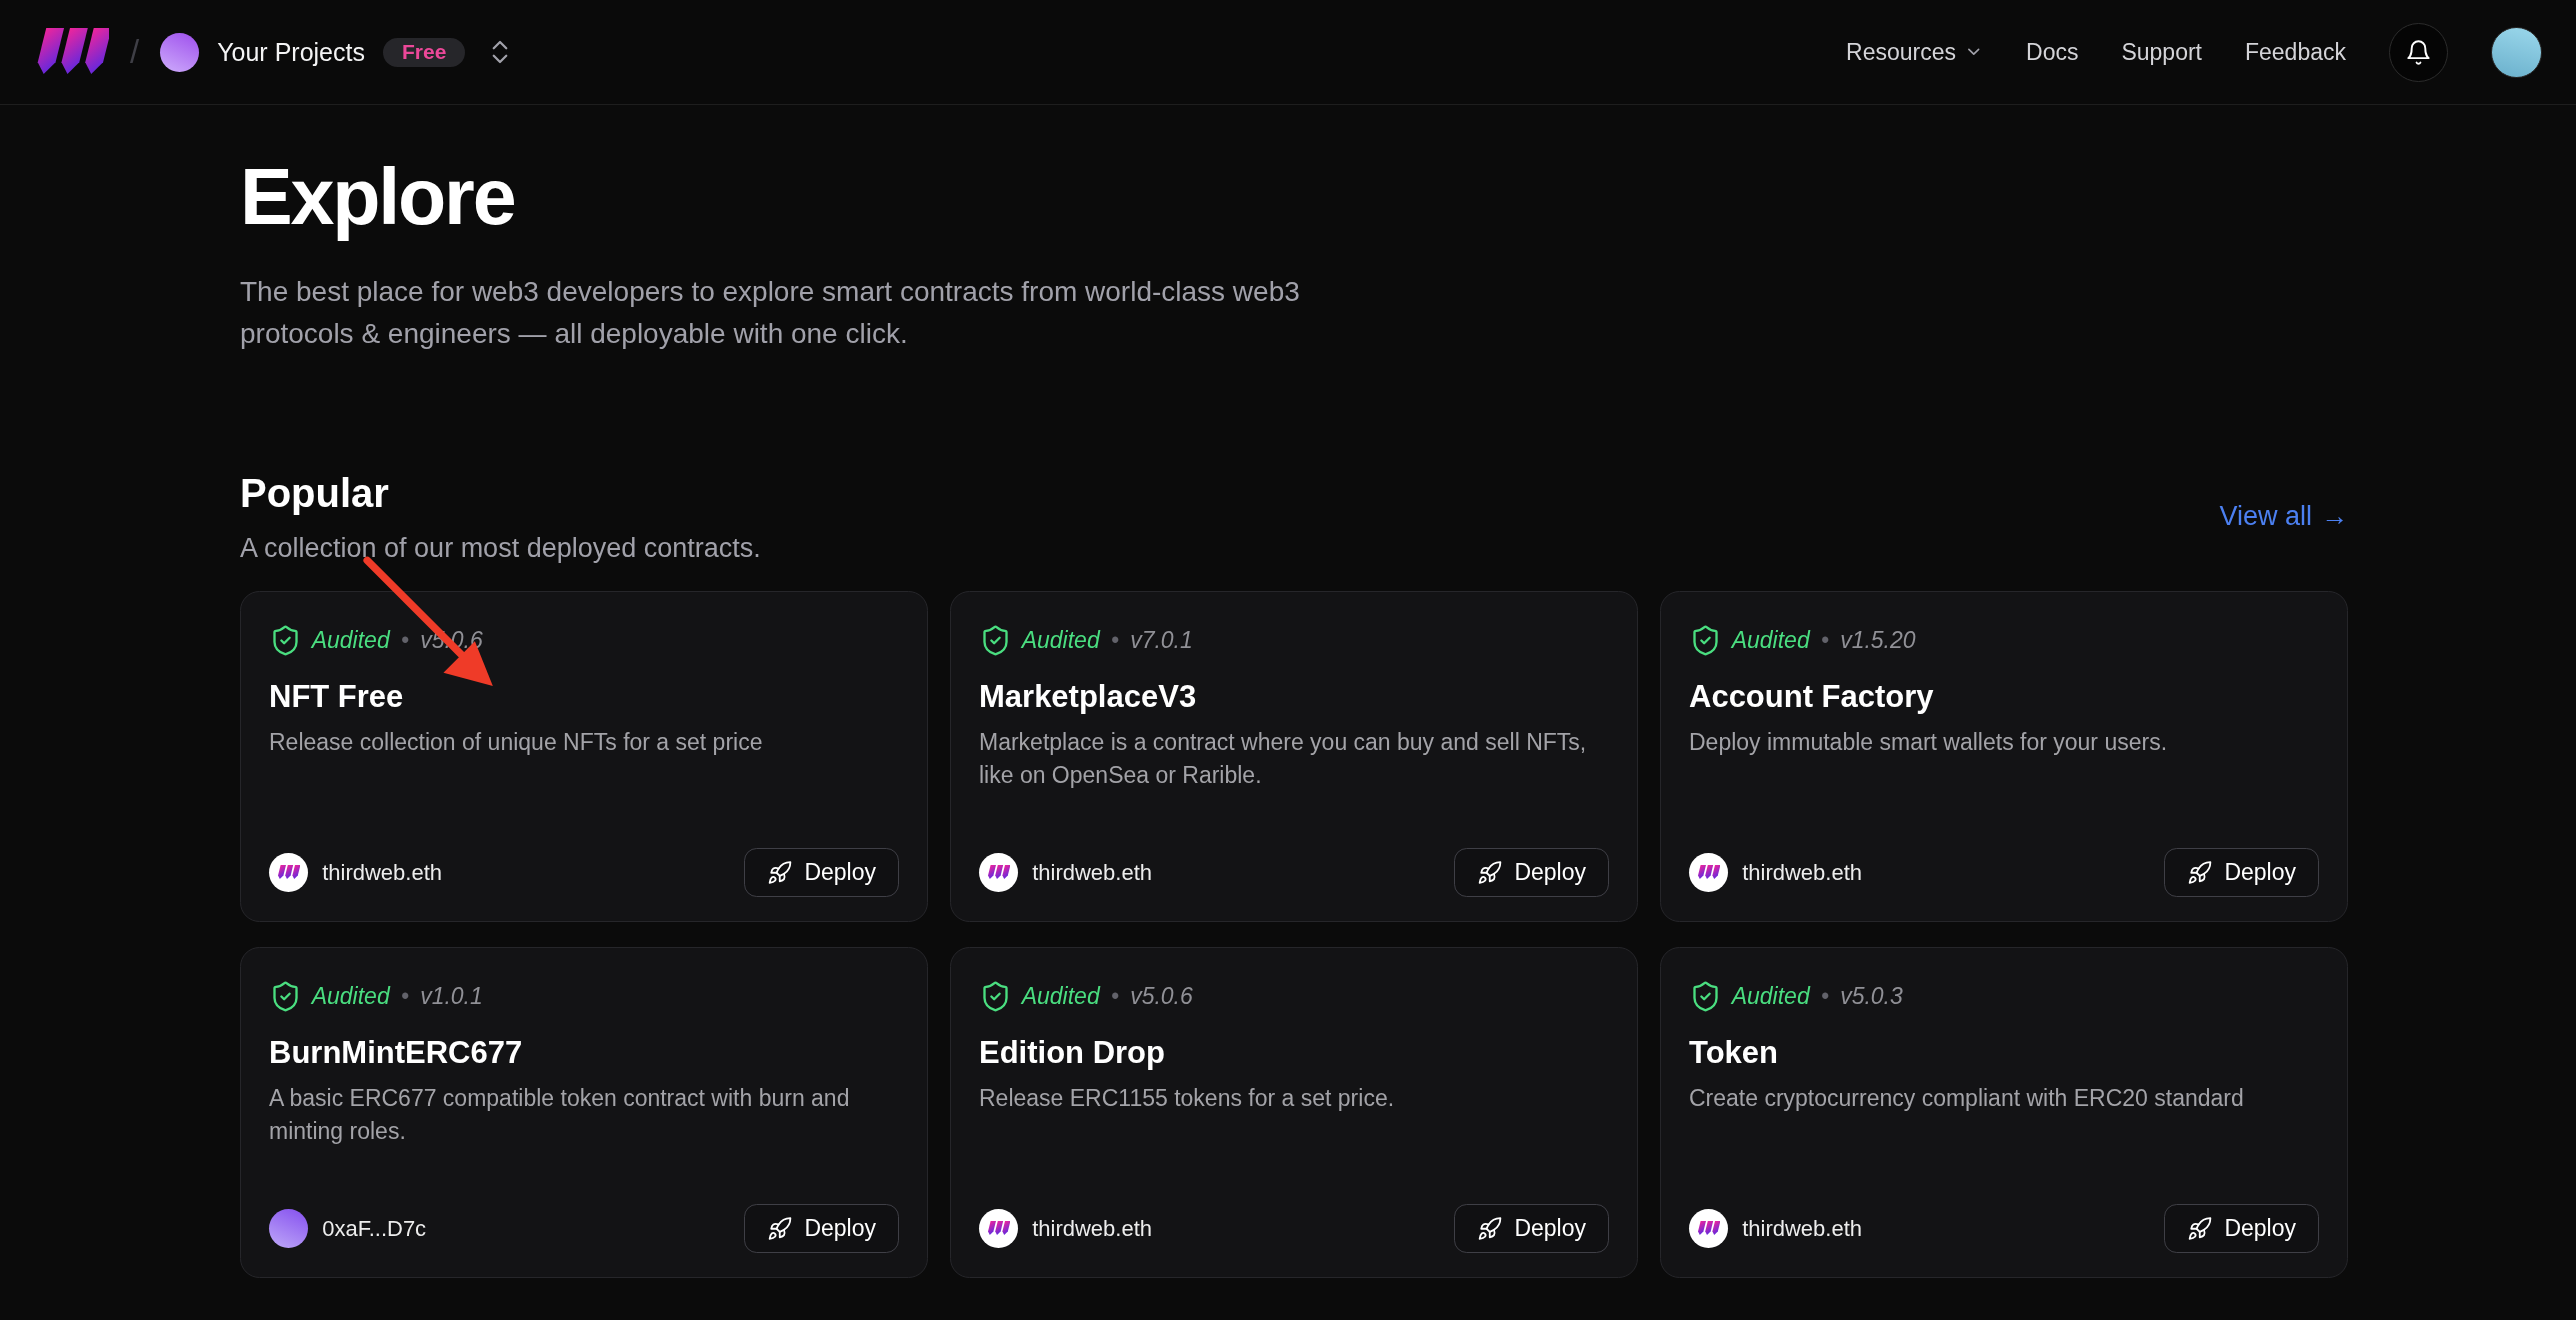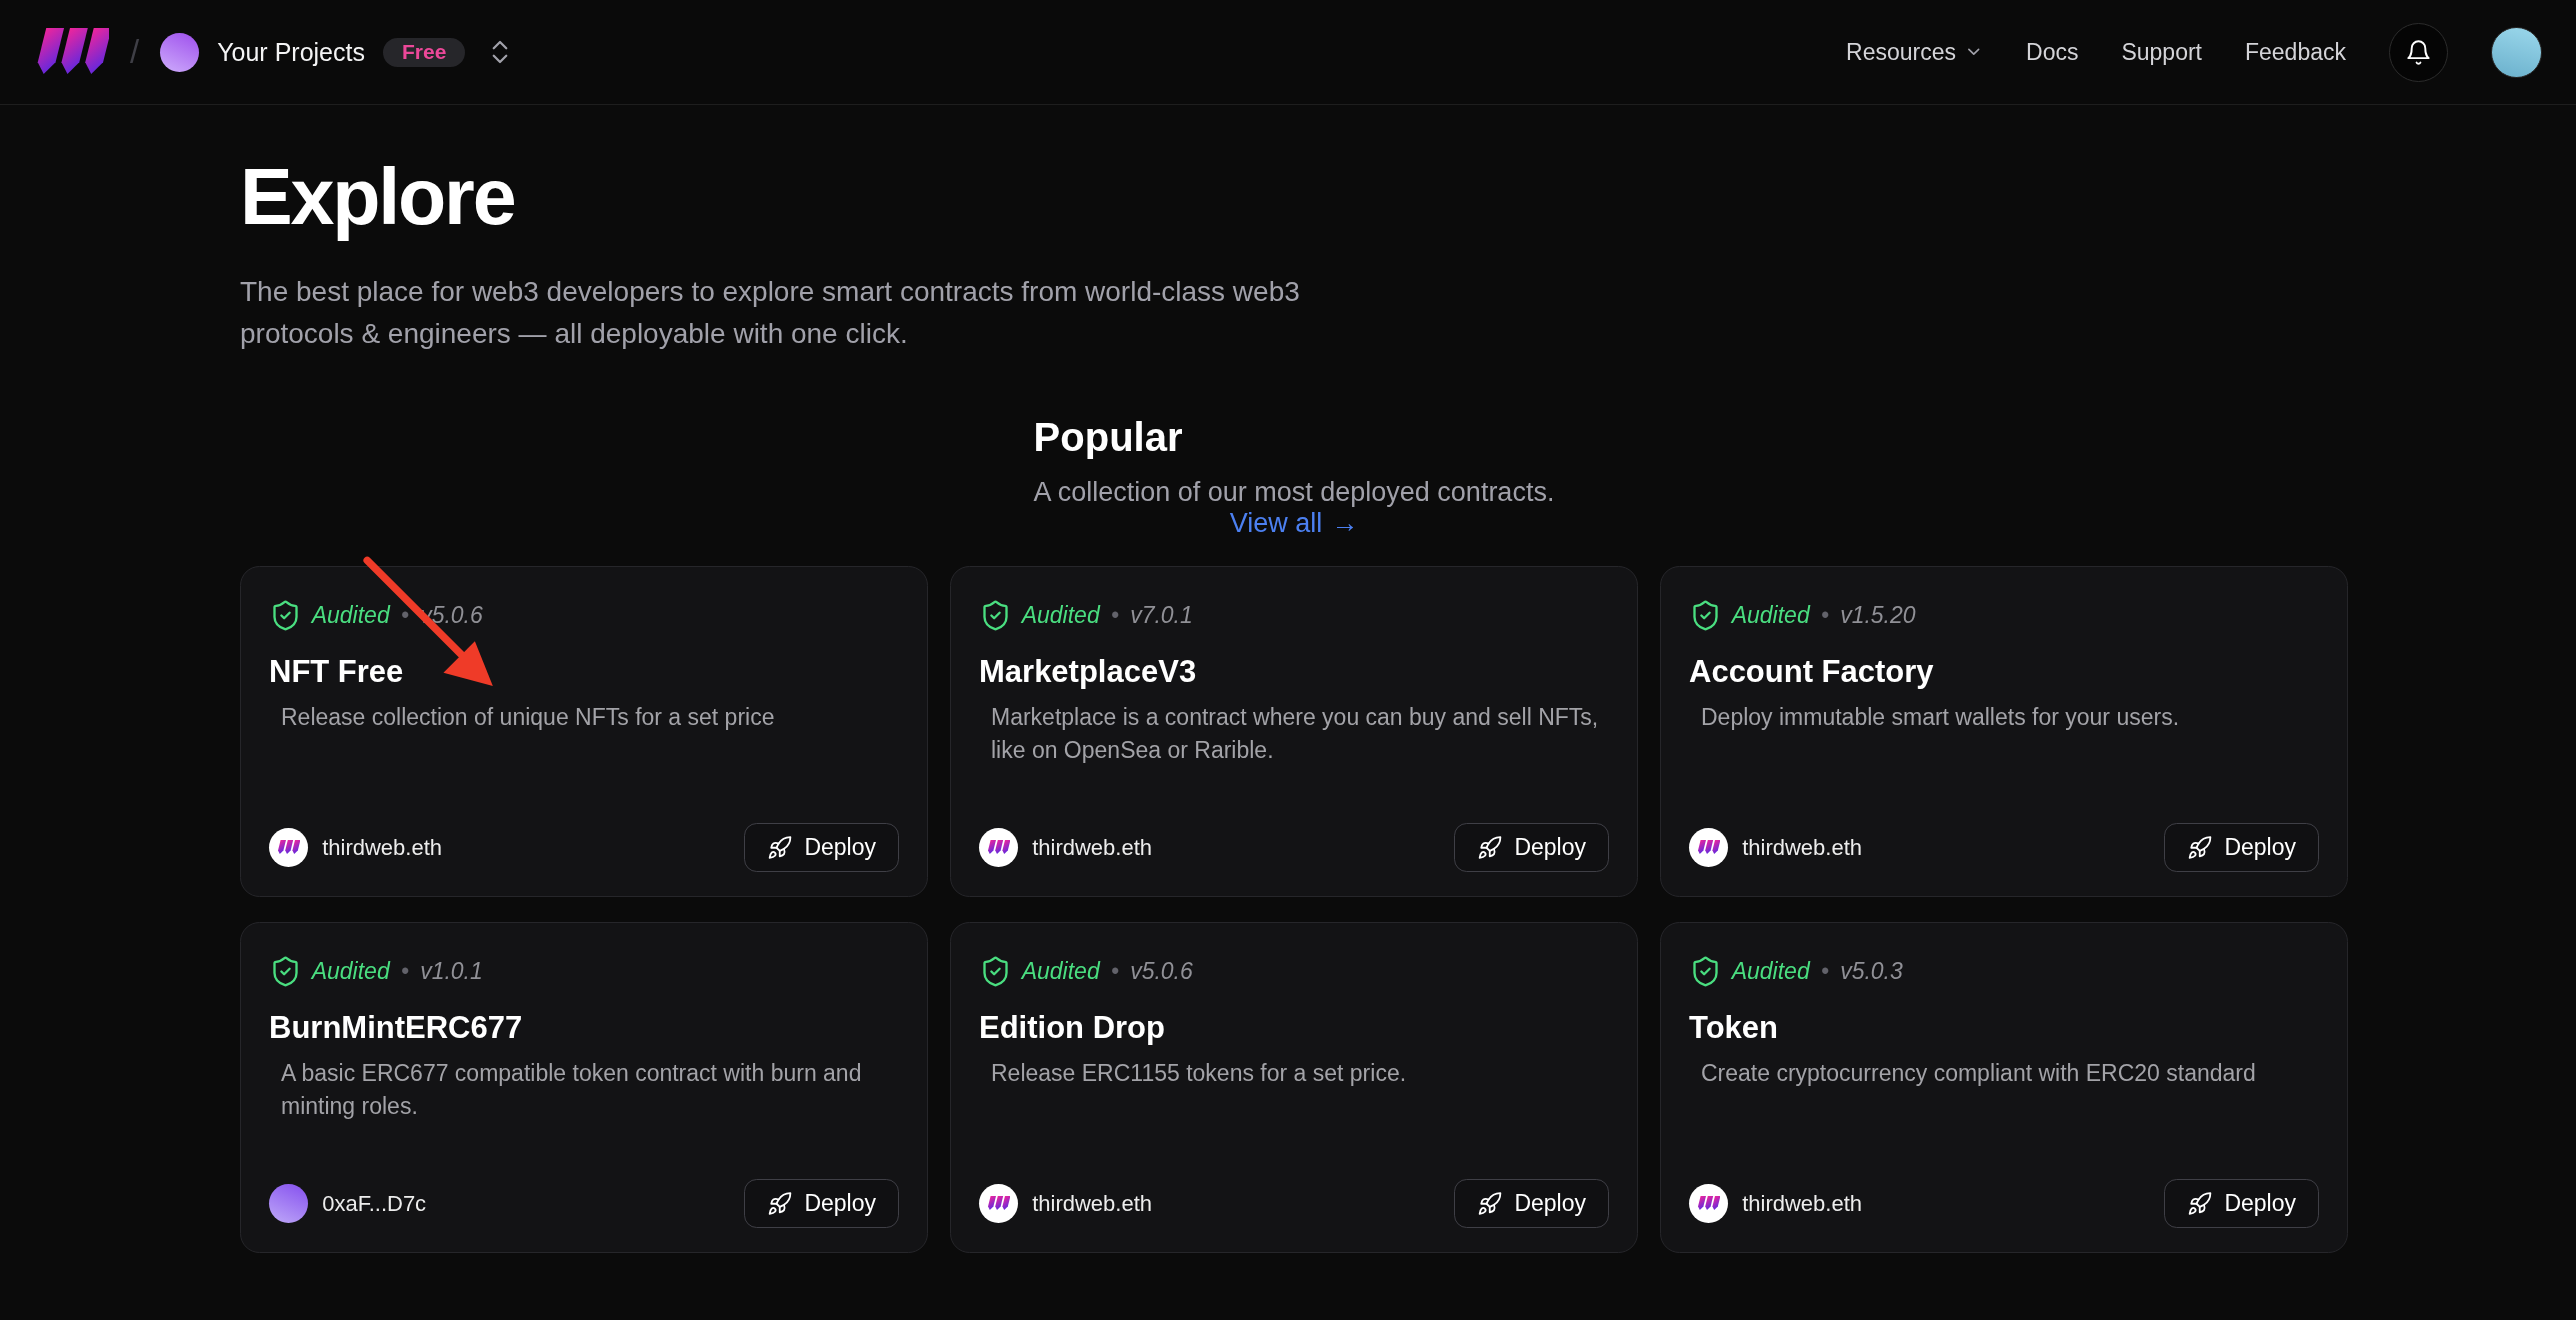--- a/index.html
+++ b/index.html
@@ -24,36 +24,36 @@
   .bell-btn{width:57px;height:57px;border-radius:50%;border:1.5px solid #2c2c2c;background:#050505;
             display:flex;align-items:center;justify-content:center;cursor:pointer;}
   .user-avatar{width:49px;height:49px;border-radius:50%;
                background:linear-gradient(195deg,#94d2e7 15%,#6fb4cf 90%);border:1.5px solid #2a2a2a;cursor:pointer;}
 
   
   .content{margin-left:240px;width:2108px;padding-top:49px;}
   .hero-title{font-size:79px;font-weight:800;letter-spacing:-2.2px;line-height:1.1;color:#fff;margin:0;}
   .hero-sub{margin-top:30px;max-width:1147px;font-size:28px;line-height:1.52;color:#a1a1aa;}
 
-  .popular-row{margin-top:57px;display:flex;justify-content:space-between;align-items:center;flex-direction:column;}
+  .popular-row{margin-top:113px;display:flex;justify-content:space-between;align-items:center;}
   .popular-title{font-size:40px;font-weight:700;margin:0;line-height:1.2;color:#fff;}
   .popular-sub{margin-top:16.5px;font-size:27px;color:#a1a1aa;}
   .view-all{display:flex;align-items:center;gap:9px;font-size:27px;font-weight:500;
             color:#4c80f1;cursor:pointer;}
 
   
   .grid{margin-top:27px;display:grid;grid-template-columns:repeat(3,1fr);column-gap:22px;row-gap:25px;}
   .card{position:relative;height:331px;background:#131315;border:1.5px solid #26262a;border-radius:19.5px;
         padding:31.5px 28px;box-sizing:border-box;cursor:pointer;}
   .badge-row{display:flex;align-items:center;gap:11.2px;font-style:italic;}
   .audited{display:flex;align-items:center;gap:9.7px;font-size:23px;color:#4ade80;}
   .dot-sep{font-size:23px;color:#62626a;}
   .version{font-size:23px;color:#909096;}
   .card-title{margin-top:22.5px;font-size:31px;font-weight:650;color:#fff;}
-  .card-desc{margin-top:10.5px;font-size:23px;line-height:1.45;color:#a3a3a8;max-width:645px;margin-left:12px;}
+  .card-desc{margin-top:10.5px;font-size:23px;line-height:1.45;color:#a3a3a8;max-width:645px;}
   .card-footer{position:absolute;left:28px;right:28px;bottom:24px;
                display:flex;align-items:center;justify-content:space-between;}
   .publisher{display:flex;align-items:center;gap:14.2px;cursor:pointer;}
   .pub-avatar{width:39px;height:39px;border-radius:50%;background:#fff;
               display:flex;align-items:center;justify-content:center;}
   .pub-avatar.purple{background:linear-gradient(205deg,#8d5cf0 15%,#b9a0f7 90%);}
   .pub-name{font-size:22px;font-weight:500;color:#ededed;}
   .deploy-btn{display:flex;align-items:center;gap:12px;height:49px;padding:0 22px;
               border:1.5px solid #3f3f46;border-radius:12.7px;background:#101012;
               font-size:23px;font-weight:500;color:#fff;cursor:pointer;}

